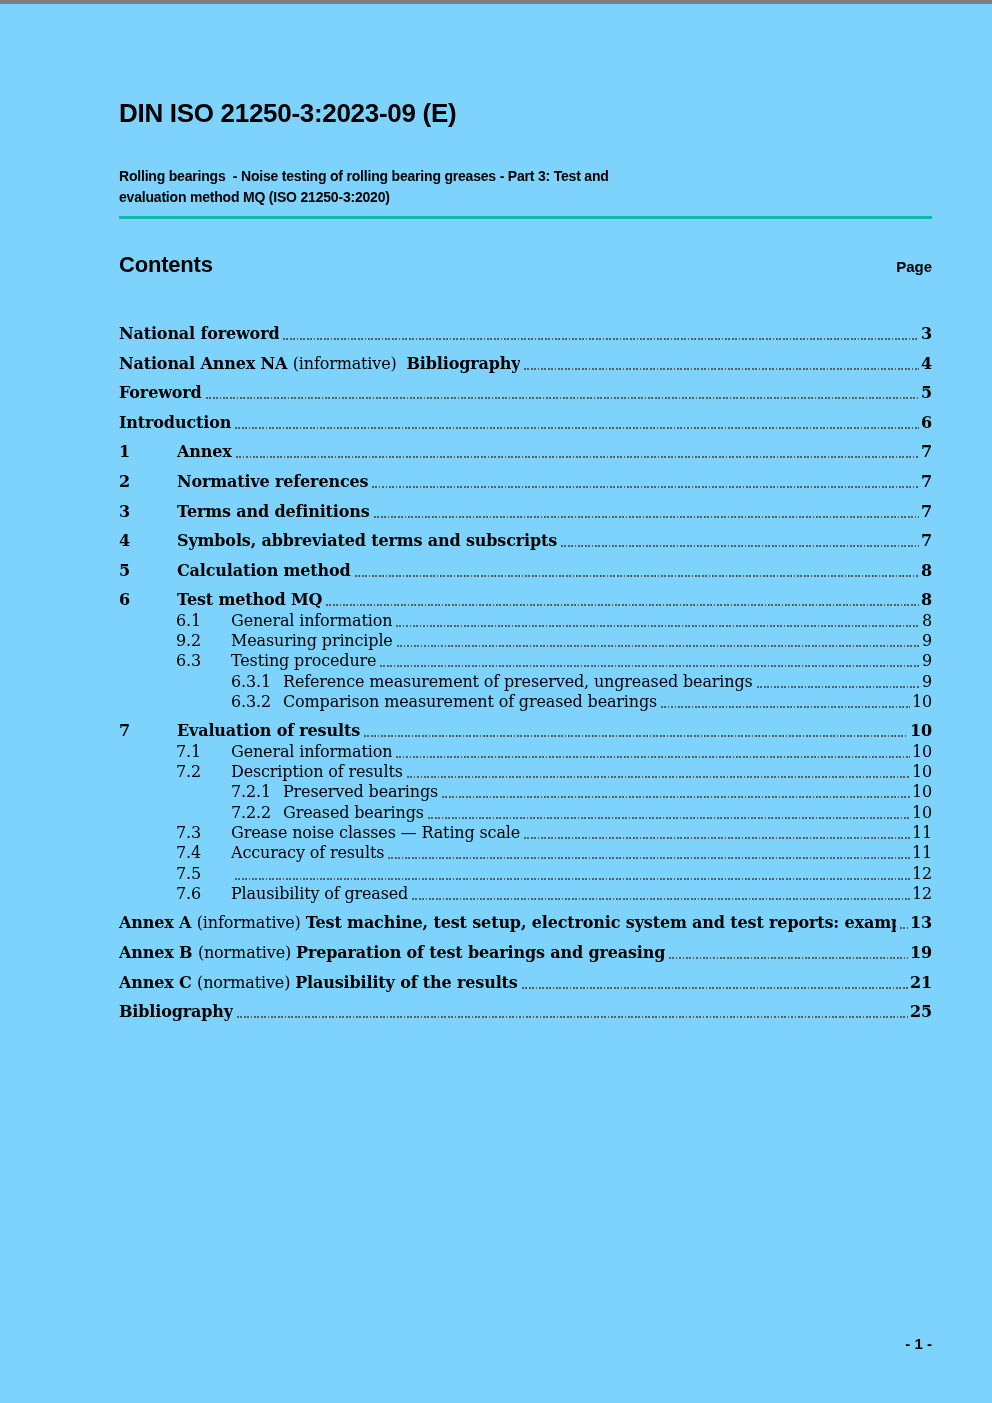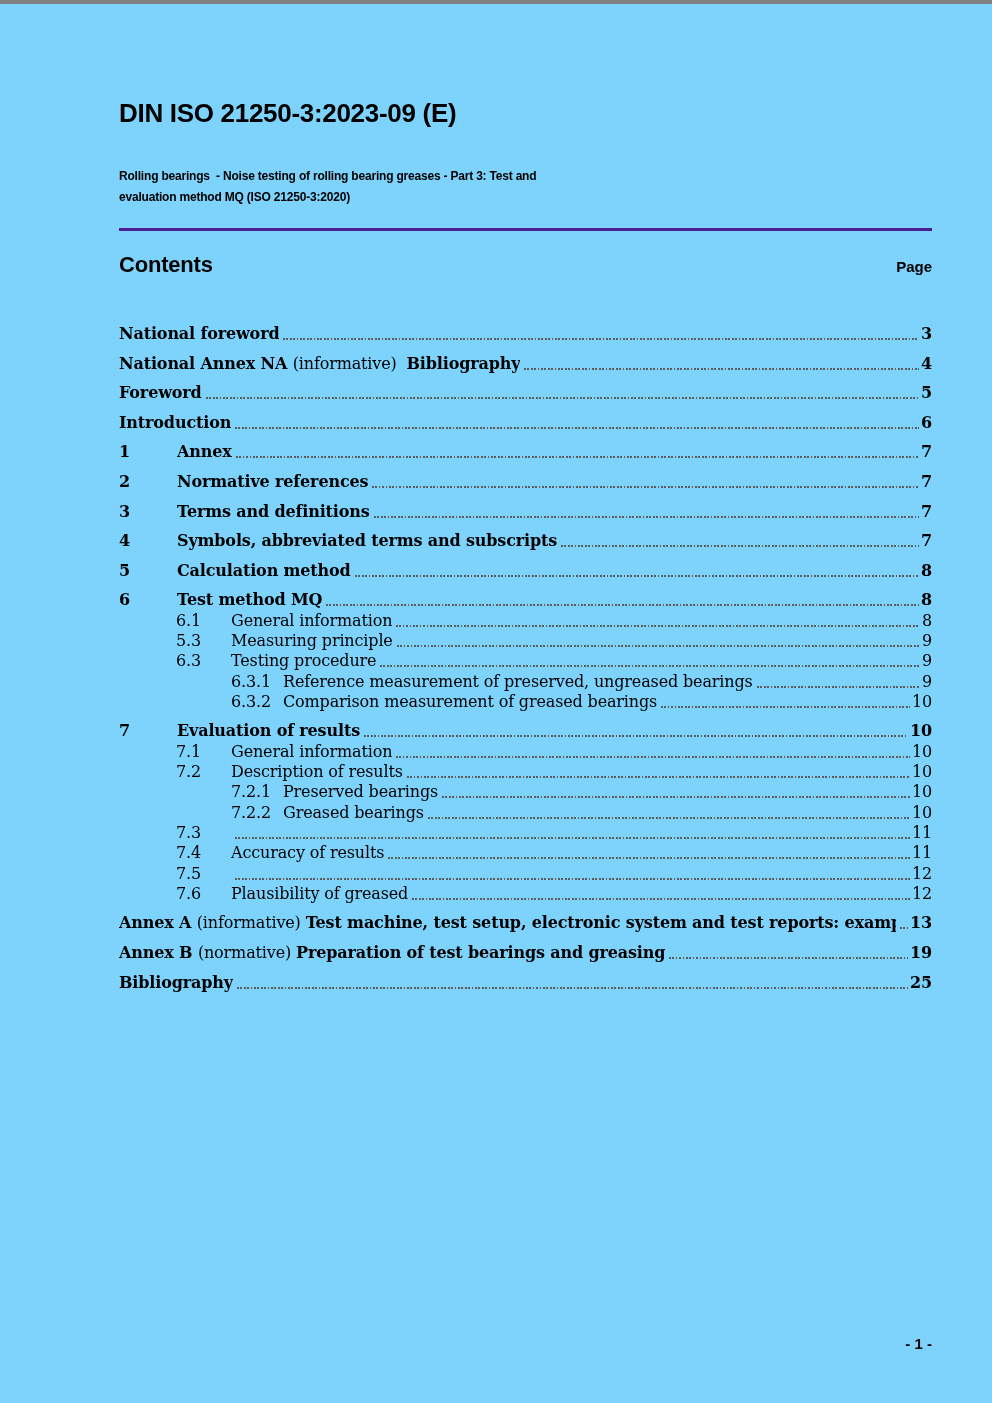--- a/index.html
+++ b/index.html
@@ -20,27 +20,27 @@
     font-family: "Liberation Sans", sans-serif;
     font-size: 26px;
     font-weight: bold;
     letter-spacing: -0.3px;
     white-space: pre;
   }
   .doc-title {
     position: absolute;
     top: 162px; left: 119px; right: 60px;
     font-family: "Liberation Sans", sans-serif;
-    font-size: 12px;
+    font-size: 14px;
     font-weight: bold;
     line-height: 21px;
     letter-spacing: -0.2px;
     white-space: pre-wrap;
-    border-bottom: 3px solid #4c1d95;
-    padding-bottom: 20px;
+    border-bottom: 3px solid #14b8a6;
+    padding-bottom: 8px;
   }
   .contents-row {
     position: absolute;
     top: 248px; left: 119px; right: 60px;
     display: flex;
     justify-content: space-between;
     align-items: baseline;
   }
   .contents-heading {
     font-size: 22px;
@@ -174,21 +174,21 @@
     <span class="leader"></span>
     <span class="pageno">8</span>
   </div>
       <div class="toc-row sub lvl2">
     <span class="num">6.1</span>
     <span class="label"><span class="pr">General information</span></span>
     <span class="leader"></span>
     <span class="pageno">8</span>
   </div>
       <div class="toc-row sub lvl2">
-    <span class="num">5.3</span>
+    <span class="num">9.2</span>
     <span class="label"><span class="pr">Measuring principle</span></span>
     <span class="leader"></span>
     <span class="pageno">9</span>
   </div>
       <div class="toc-row sub lvl2">
     <span class="num">6.3</span>
     <span class="label"><span class="pr">Testing procedure</span></span>
     <span class="leader"></span>
     <span class="pageno">9</span>
   </div>
@@ -229,20 +229,21 @@
     <span class="pageno">10</span>
   </div>
       <div class="toc-row sub lvl3">
     <span class="num">7.2.2</span>
     <span class="label"><span class="pr">Greased bearings</span></span>
     <span class="leader"></span>
     <span class="pageno">10</span>
   </div>
       <div class="toc-row sub lvl2">
     <span class="num">7.3</span>
+    <span class="label"><span class="pr">Grease noise classes — Rating scale</span></span>
     <span class="leader"></span>
     <span class="pageno">11</span>
   </div>
       <div class="toc-row sub lvl2">
     <span class="num">7.4</span>
     <span class="label"><span class="pr">Accuracy of results</span></span>
     <span class="leader"></span>
     <span class="pageno">11</span>
   </div>
       <div class="toc-row sub lvl2">
@@ -263,20 +264,26 @@
     <span class="pageno">13</span>
   </div>
       <div class="toc-row major lvl0">
 
     <span class="label"><span class="pb">Annex B </span><span class="pr">(normative) </span><span class="pb">Preparation of test bearings and greasing</span></span>
     <span class="leader"></span>
     <span class="pageno">19</span>
   </div>
       <div class="toc-row major lvl0">
 
+    <span class="label"><span class="pb">Annex C </span><span class="pr">(normative) </span><span class="pb">Plausibility of the results</span></span>
+    <span class="leader"></span>
+    <span class="pageno">21</span>
+  </div>
+      <div class="toc-row major lvl0">
+
     <span class="label"><span class="pb">Bibliography</span></span>
     <span class="leader"></span>
     <span class="pageno">25</span>
   </div>
     </div>
 
   <div class="footer-pageno">- 1 -</div>
 
 </div>
 

